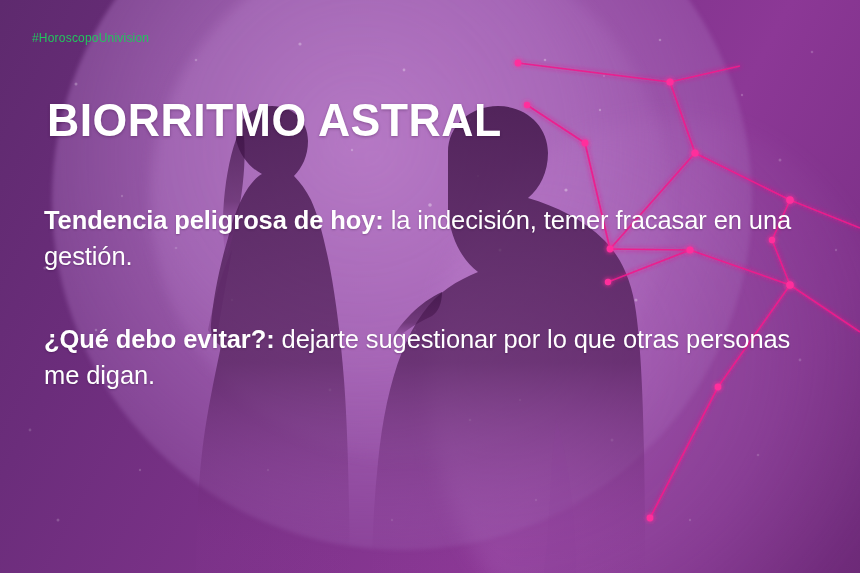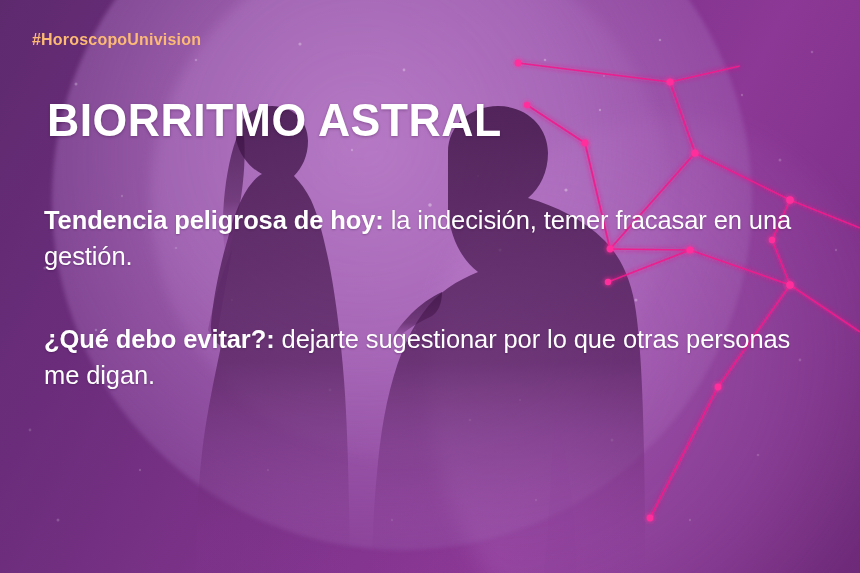--- a/index.html
+++ b/index.html
@@ -91,24 +91,24 @@
 
   
   #content {
     position: absolute;
     inset: 0;
   }
   .hashtag {
     position: absolute;
     left: 32px;
     top: 31px;
-    font-size: 16px;
+    font-size: 12px;
     letter-spacing: .2px;
-    color: #fdba74;
-    font-weight: 700;
+    color: #22c55e;
+    font-weight: 400;
   }
   .headline {
     position: absolute;
     left: 47px;
     top: 97px;
     margin: 0;
     font-size: 46px;
     line-height: 1;
     font-weight: 700;
     color: #ffffff;

